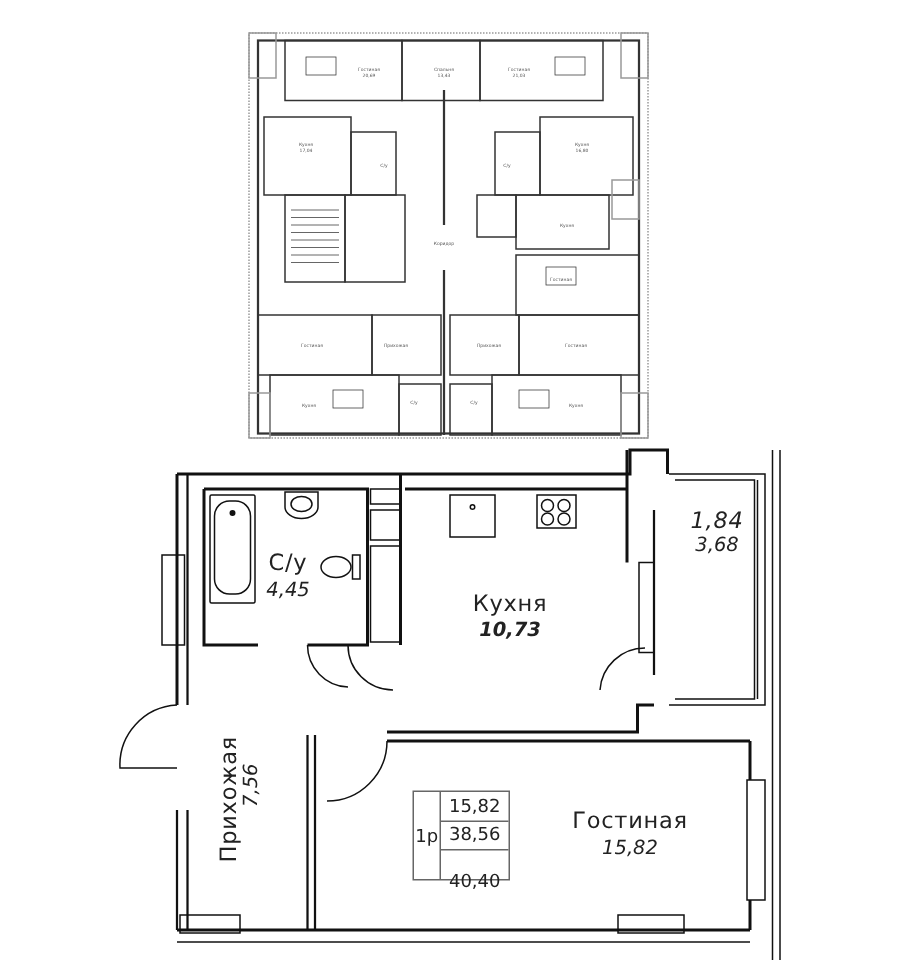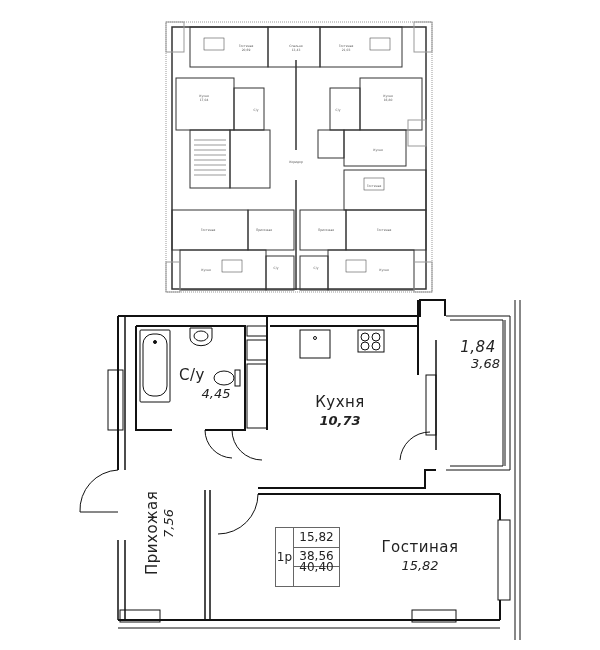--- a/index.html
+++ b/index.html
@@ -162,32 +162,32 @@
   <div class="tiny" style="left:254px;top:228px;width:20px;">Прихожая</div>
   <div class="tiny" style="left:316px;top:228px;width:20px;">Прихожая</div>
   <div class="tiny" style="left:374px;top:228px;width:20px;">Гостиная</div>
   <div class="tiny" style="left:196px;top:268px;width:20px;">Кухня</div>
   <div class="tiny" style="left:268px;top:266px;width:16px;">С/у</div>
   <div class="tiny" style="left:308px;top:266px;width:16px;">С/у</div>
   <div class="tiny" style="left:374px;top:268px;width:20px;">Кухня</div>
 </div>
 
 <div class="lbl name" style="left:172px;top:366px;width:40px;">С/у</div>
-<div class="lbl area" style="left:172px;top:386px;width:40px;padding-left:24px;">4,45</div>
+<div class="lbl area" style="left:172px;top:386px;width:40px;">4,45</div>
 
 <div class="lbl name" style="left:310px;top:393px;width:60px;">Кухня</div>
 <div class="lbl area" style="left:310px;top:413px;width:60px;font-weight:bold;">10,73</div>
 
 <div class="lbl name" style="left:456px;top:338px;width:44px;font-style:italic;">1,84</div>
-<div class="lbl area" style="left:456px;top:356px;width:44px;text-align:right;">3,68</div>
+<div class="lbl area" style="left:456px;top:356px;width:44px;">3,68</div>
 
 <div class="lbl name" style="left:112px;top:526px;width:80px;transform:rotate(-90deg);">Прихожая</div>
 <div class="lbl area" style="left:148px;top:516px;width:40px;transform:rotate(-90deg);">7,56</div>
 
 <div class="lbl name" style="left:380px;top:538px;width:80px;">Гостиная</div>
 <div class="lbl area" style="left:380px;top:558px;width:80px;">15,82</div>
 
 <div class="sumbox">
   <div class="type">1р</div>
   <div class="cell" style="top:0;">15,82</div>
   <div class="cell" style="top:19px;">38,56</div>
-  <div class="cell" style="top:30px;border-bottom:none;">40,40</div>
+  <div class="cell" style="top:50px;border-bottom:none;">40,40</div>
 </div>
 
 </body></html>

